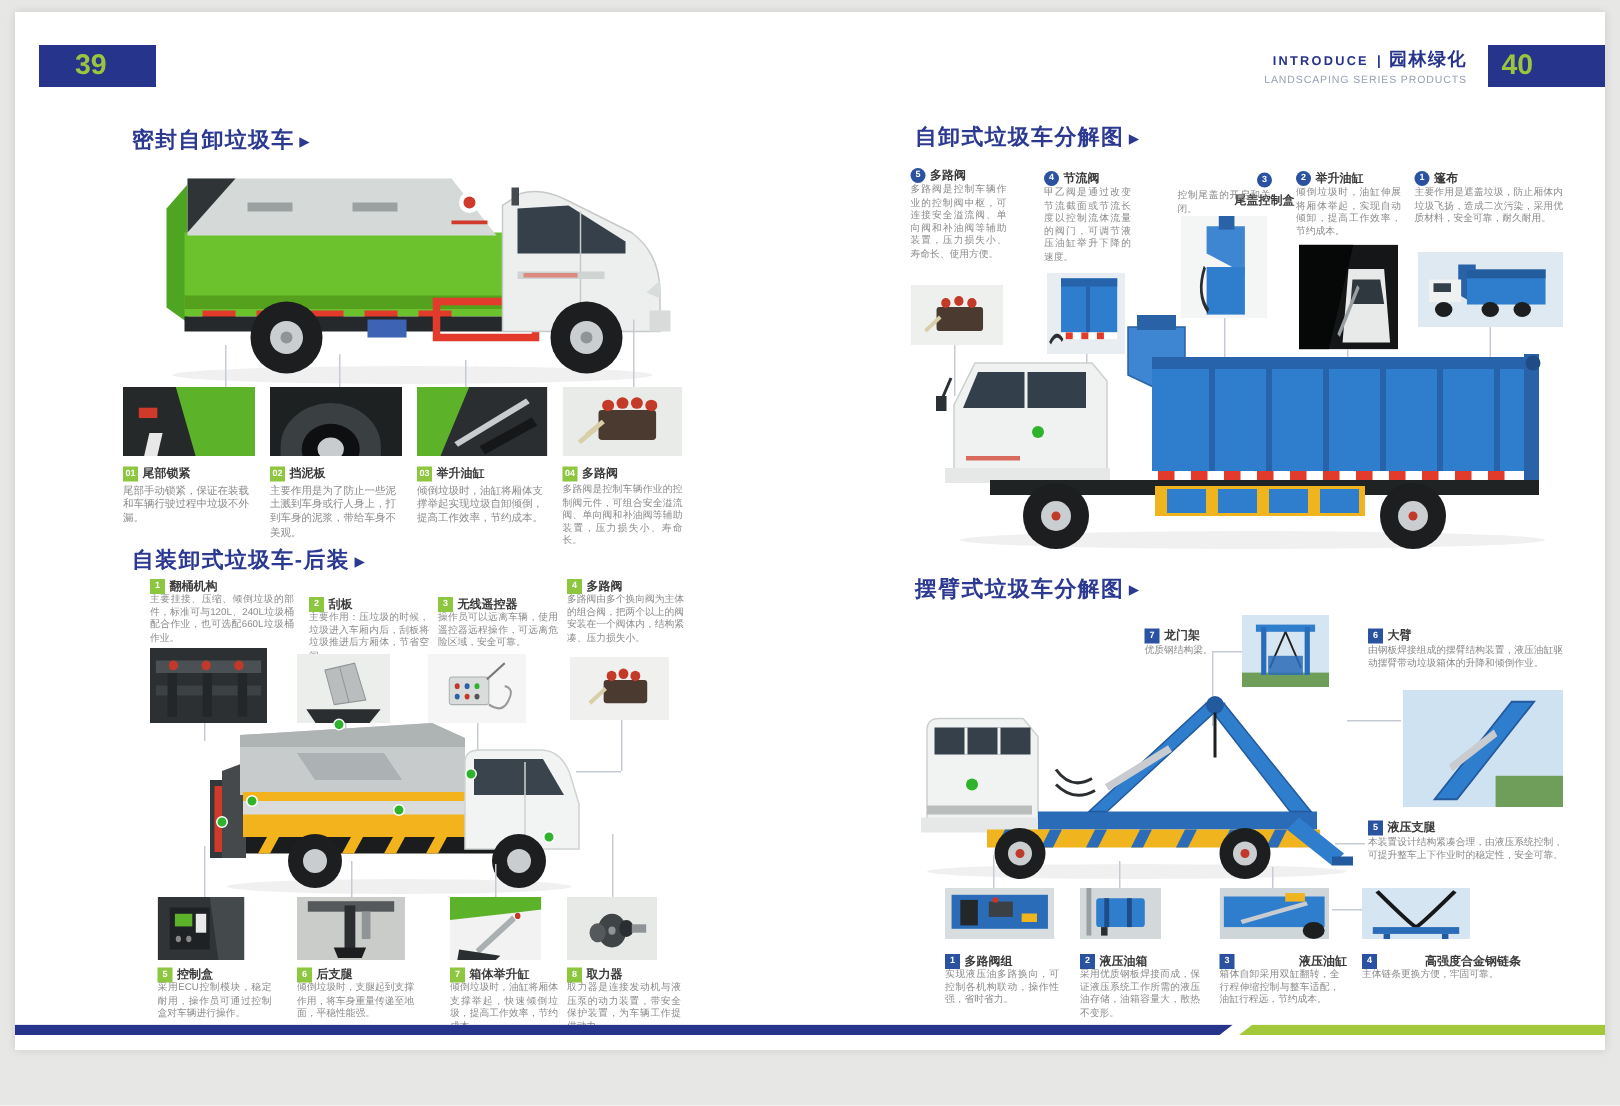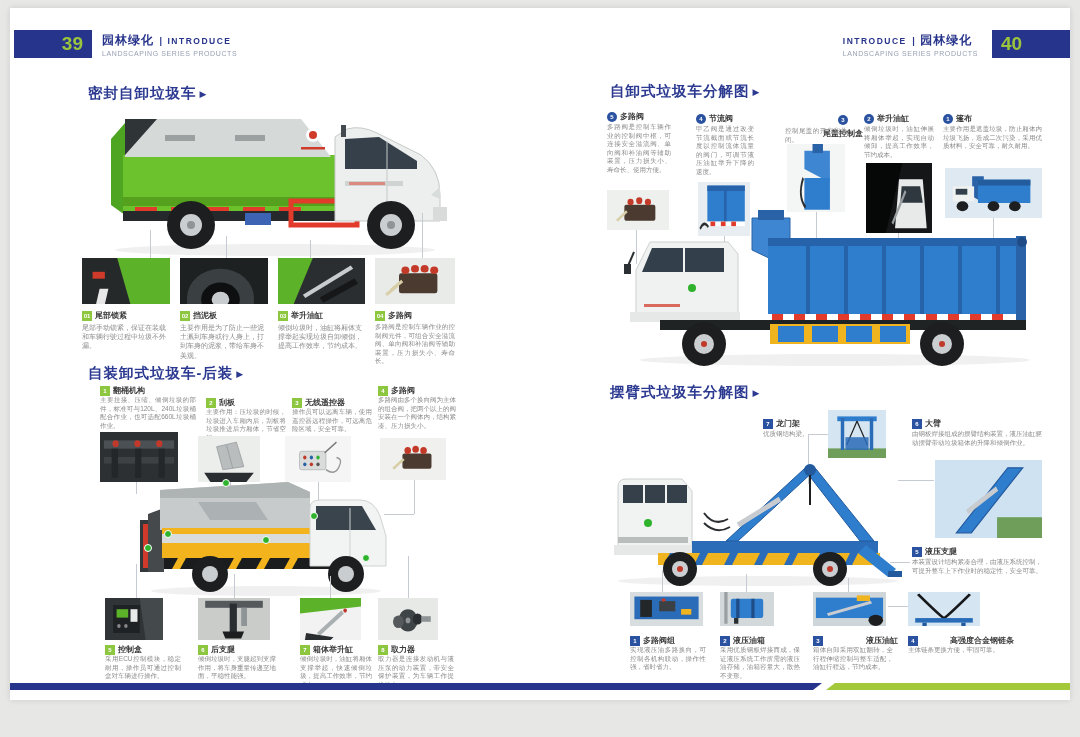--- a/index.html
+++ b/index.html
@@ -37,31 +37,23 @@
   .foot-blue{position:absolute;left:0;top:675px;width:812px;height:7px;background:#27348b;
              clip-path:polygon(0 0,100% 0,calc(100% - 9px) 100%,0 100%);}
   .foot-green{position:absolute;left:816px;top:675px;width:244px;height:7px;background:#a3c93a;
              clip-path:polygon(9px 0,100% 0,100% 100%,0 100%);}
 </style>
 </head>
 <body>
 
 <div class="page">
 
-  <div class="numbox" style="left:4px;text-align:right;padding-right:9px;box-sizing:border-box;">39</div>
-  <div class="brand" style="left:92px;">
-    <div>
-      <span class="cn">园林绿化</span>
-      <span class="div">|</span>
-      <span class="en">INTRODUCE</span>
-    </div>
-    <div class="sub">LANDSCAPING SERIES PRODUCTS</div>
-  </div>
-
-  <div class="brand" style="right:92px;margin-left:48px;">
+  <div class="numbox" style="left:16px;text-align:center;padding-right:9px;box-sizing:border-box;">39</div>
+
+  <div class="brand" style="right:92px;text-align:right;margin-left:48px;">
     <div>
       <span class="en">INTRODUCE</span>
       <span class="div">|</span>
       <span class="cn">园林绿化</span>
     </div>
     <div class="sub">LANDSCAPING SERIES PRODUCTS</div>
   </div>
   <div class="numbox" style="right:0;text-align:left;padding-left:9px;box-sizing:border-box;">40</div>
 
   <div class="sec-title" style="left:78px;top:76px;">

